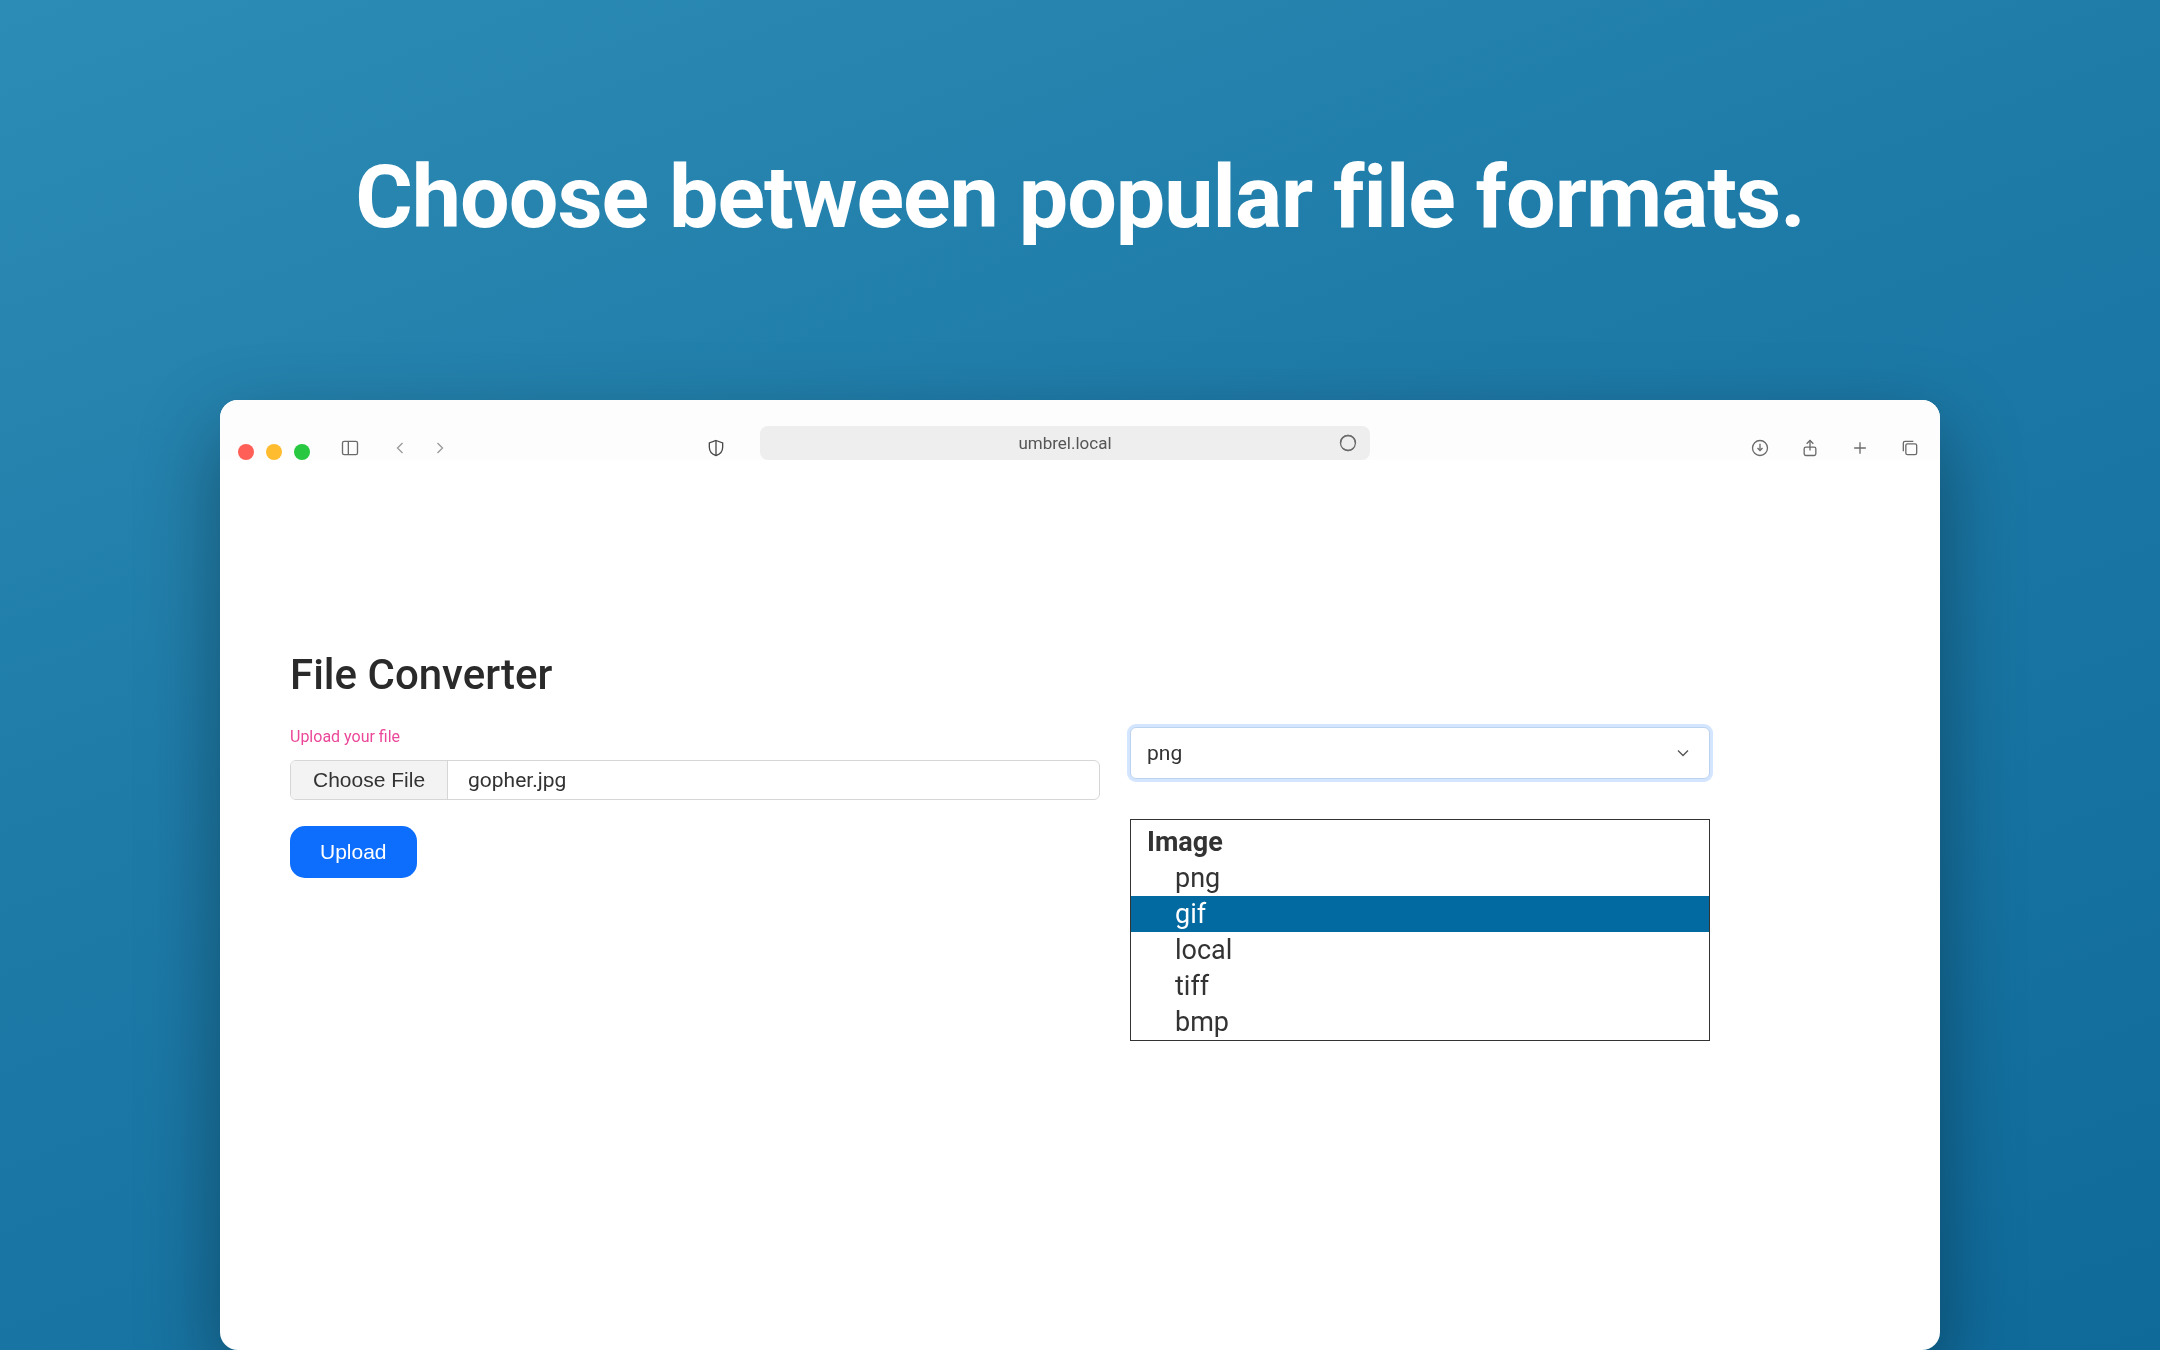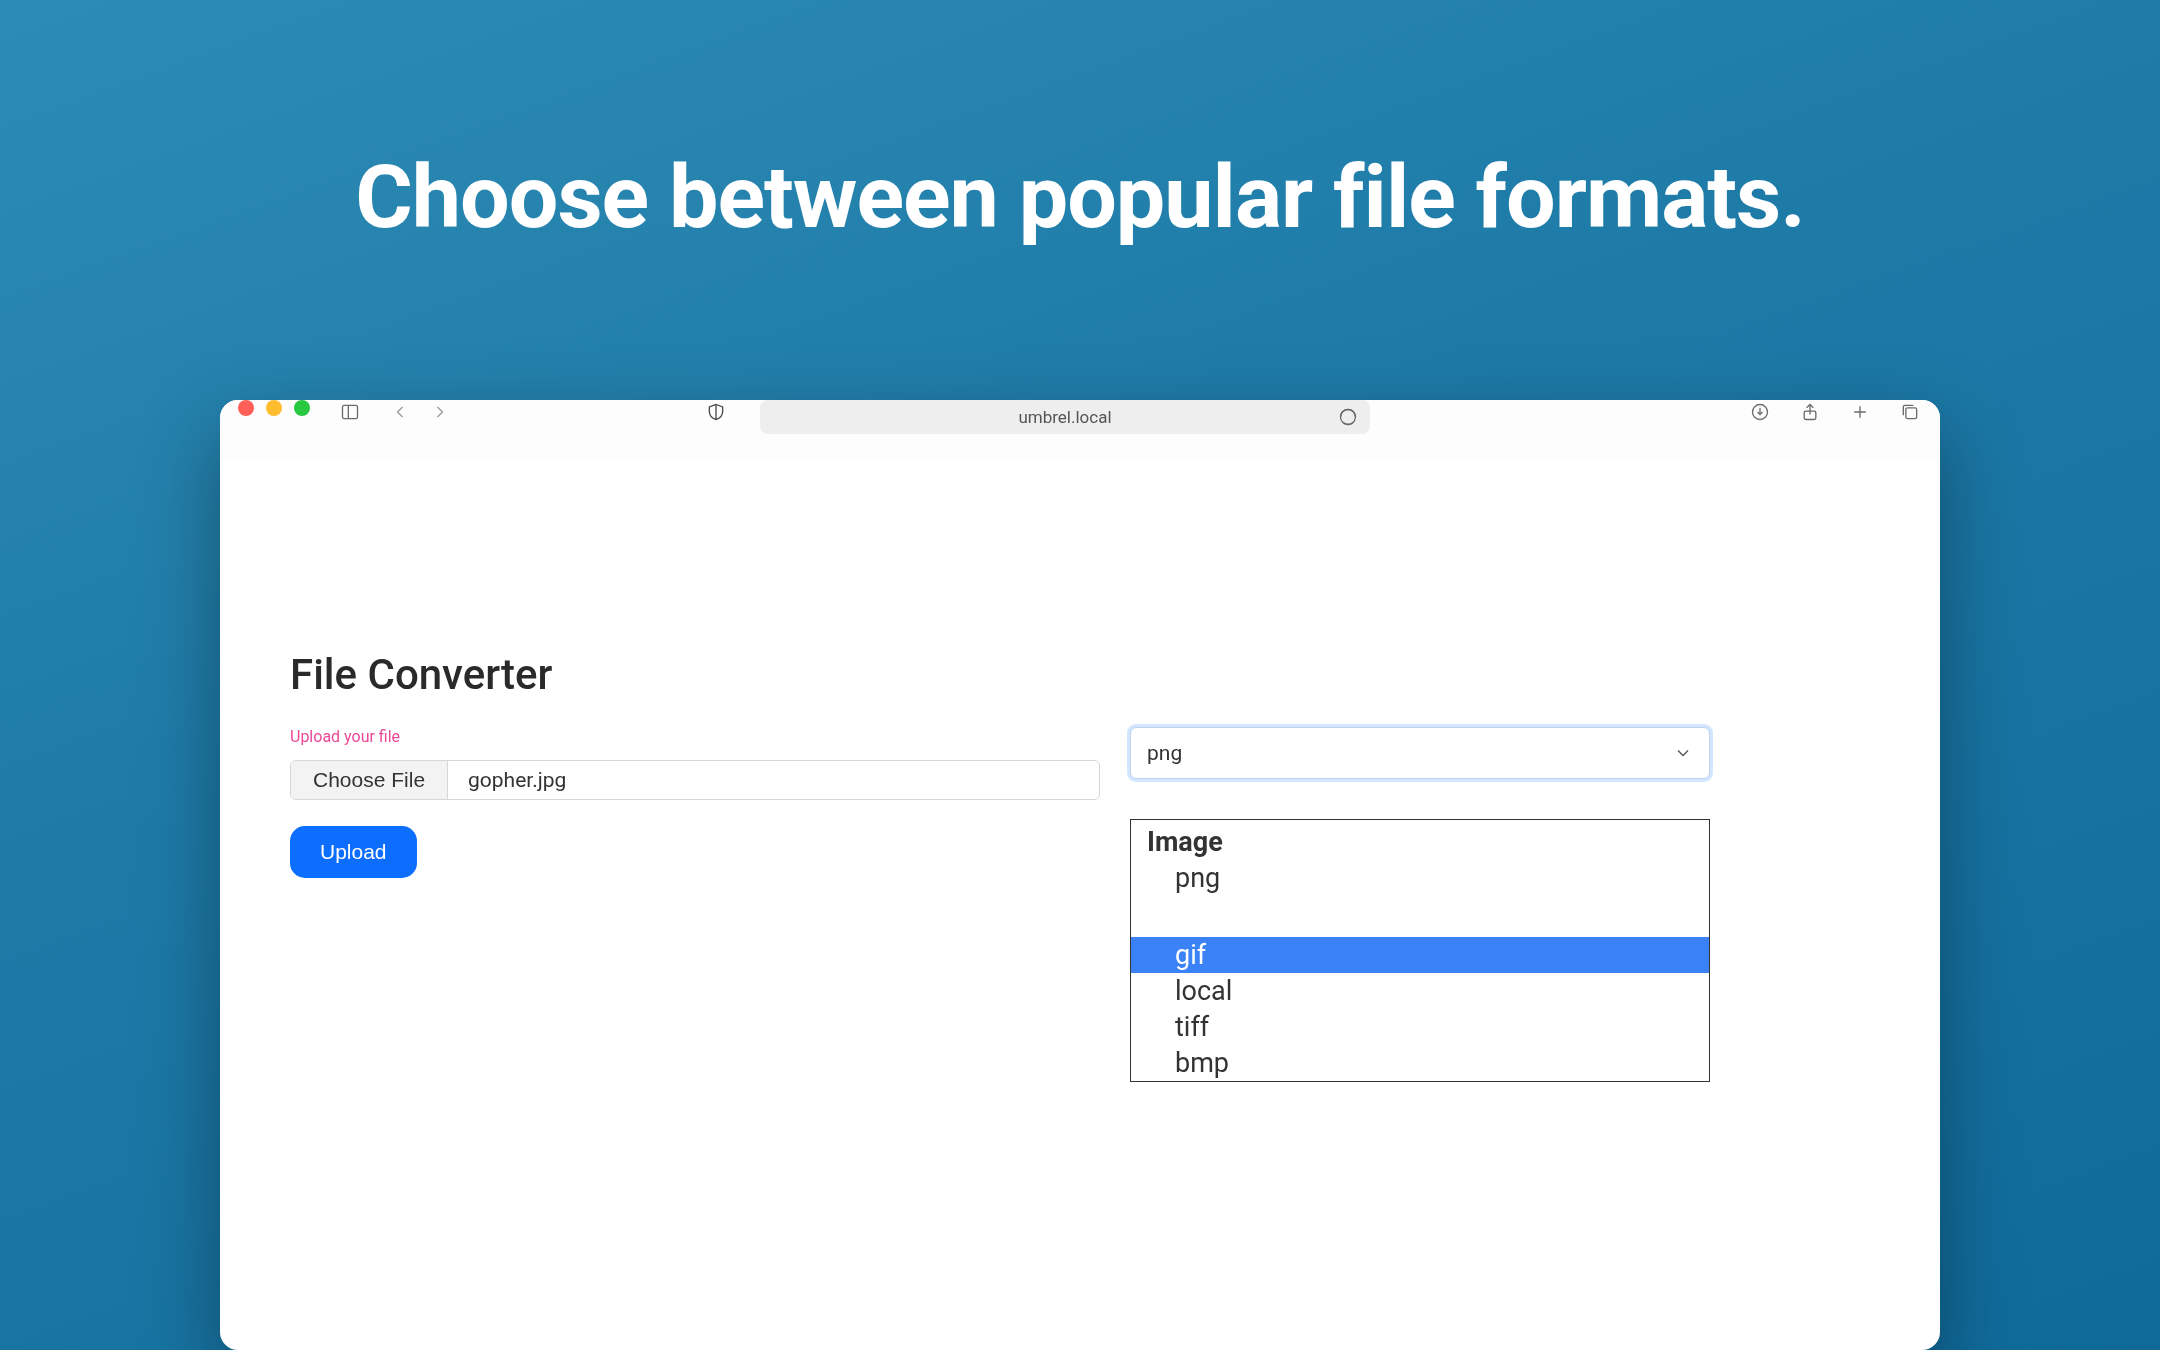--- a/index.html
+++ b/index.html
@@ -27,21 +27,21 @@
     width: 1720px;
     height: 950px;
     background: #ffffff;
     border-radius: 18px;
     box-shadow: 0 30px 80px rgba(0,0,0,0.35);
     overflow: hidden;
   }
   .browser-chrome {
     height: 60px;
     display: flex;
-    align-items: flex-start;
+    align-items: flex-end;
     padding: 0 18px;
     gap: 12px;
     background: #fdfdfd;
   }
   .traffic-lights { display: flex; gap: 12px; align-items: center; margin-right: 10px;}
   .traffic-light { width: 16px; height: 16px; border-radius: 50%; }
   .tl-red { background: #ff5f57; }
   .tl-yellow { background: #febc2e; }
   .tl-green { background: #28c840; }
   .chrome-icon {
@@ -166,23 +166,22 @@
   }
   .dropdown .group-label {
     font-weight: 700;
     padding: 6px 16px 2px 16px;
   }
   .dropdown .opt {
     padding: 2px 16px 2px 44px;
     cursor: pointer;
   }
   .dropdown .opt.highlight {
-    background: #3b82f6;
+    background: #0369a1;
     color: #ffffff;
-    margin-top: 41px;
   }
 </style>
 </head>
 <body>
 
 <div class="hero-title">Choose between popular file formats.</div>
 
 <div class="browser-window">
   <div class="browser-chrome">
     <div class="traffic-lights">

